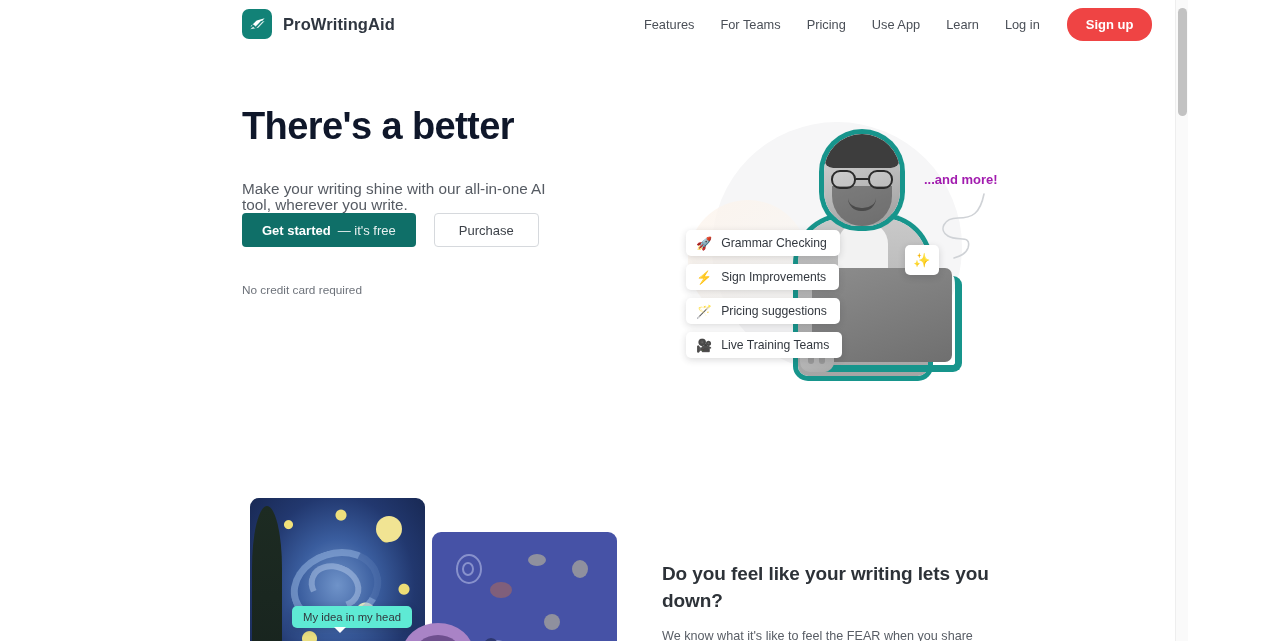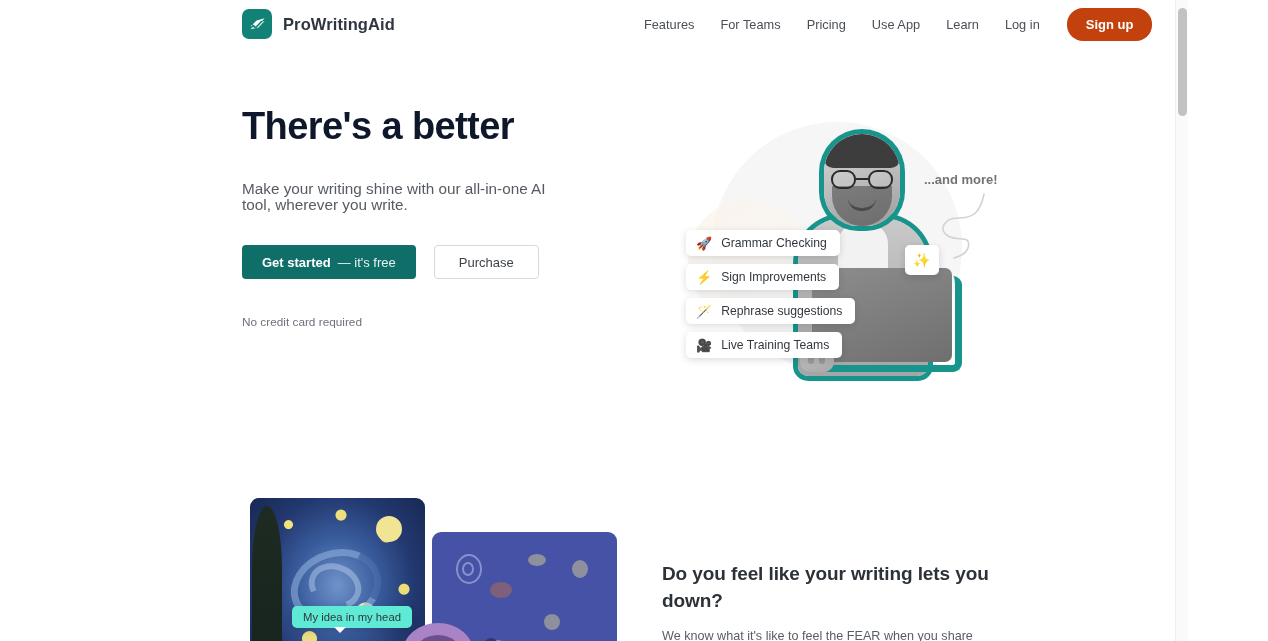--- a/index.html
+++ b/index.html
@@ -69,21 +69,21 @@
     font-size: 12.8px;
     color: #4a4f57;
     padding: 6px 13px;
     white-space: nowrap;
     cursor: pointer;
     text-decoration: none;
   }
 
   .signup-btn {
     margin-left: 14px;
-    background: #c2410c;
+    background: #ef4444;
     color: #ffffff;
     font-size: 13px;
     font-weight: 600;
     border: none;
     border-radius: 16px;
     padding: 9px 19px;
     cursor: pointer;
     white-space: nowrap;
     font-family: "Liberation Sans", sans-serif;
   }
@@ -103,21 +103,20 @@
     letter-spacing: -0.6px;
   }
   .hero-sub {
     margin-top: 26px;
     font-size: 15.3px;
     line-height: 16px;
     color: #565b63;
     width: 330px;
   }
   .hero-actions {
-    margin-top: 32px;
     display: flex;
     align-items: center;
     gap: 18px;
   }
   .btn-primary {
     background: #0f6f68;
     color: #ffffff;
     border: none;
     border-radius: 4px;
     height: 34px;
@@ -313,21 +312,21 @@
     white-space: nowrap;
   }
 
   
   .and-more {
     position: absolute;
     left: 264px;
     top: 72px;
     font-size: 13px;
     font-weight: 600;
-    color: #737373;
+    color: #a21caf;
     white-space: nowrap;
     z-index: 9;
   }
   .squiggle {
     position: absolute;
     left: 268px;
     top: 92px;
     z-index: 7;
   }
   .sparkle-card {
@@ -588,21 +587,21 @@
       <div class="chip">
         <span class="chip-emoji">🚀</span>
         <span class="chip-label">Grammar Checking</span>
       </div>
       <div class="chip">
         <span class="chip-emoji">⚡</span>
         <span class="chip-label">Sign Improvements</span>
       </div>
       <div class="chip">
         <span class="chip-emoji">🪄</span>
-        <span class="chip-label">Rephrase suggestions</span>
+        <span class="chip-label">Pricing suggestions</span>
       </div>
       <div class="chip">
         <span class="chip-emoji">🎥</span>
         <span class="chip-label">Live Training Teams</span>
       </div>
     </div>
   </div>
 
   <div class="lower-art">
 

